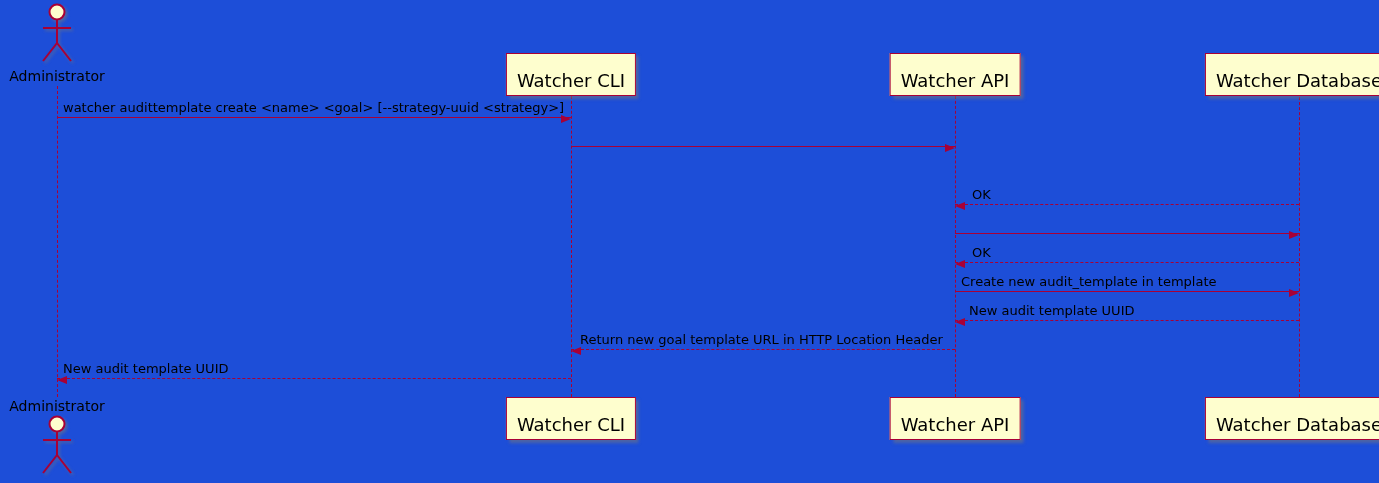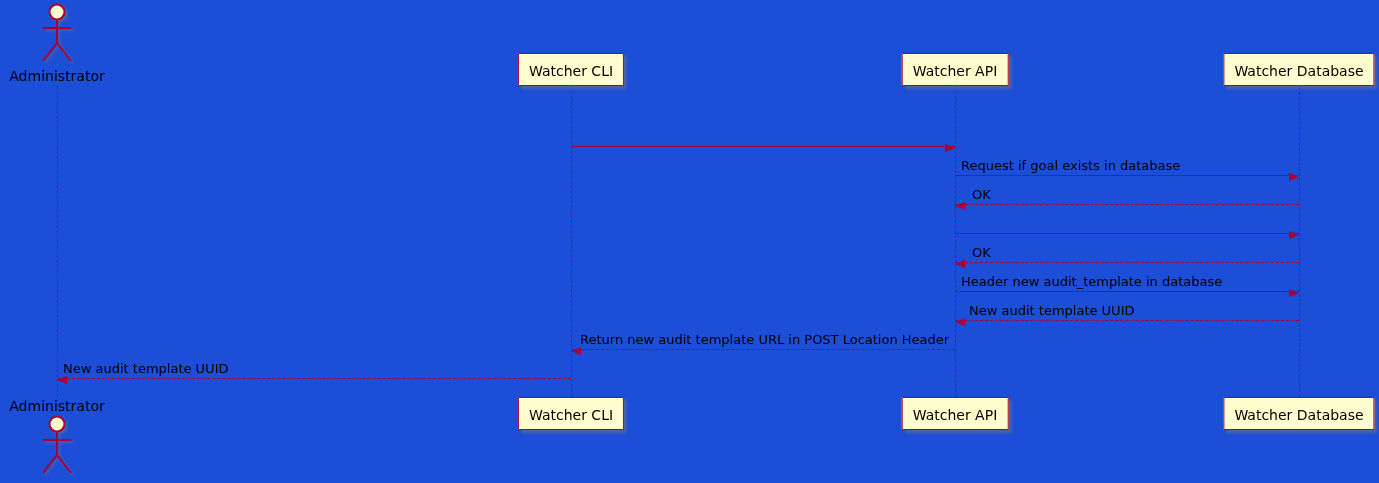--- a/index.html
+++ b/index.html
@@ -26,22 +26,22 @@
     position: absolute;
     width: 0;
     border-left: 1px dashed var(--line);
   }
   
   .pbox {
     position: absolute;
     transform: translateX(-50%);
     background: var(--fill);
     border: 1.5px solid var(--line);
-    padding: 8px 10px 5px 10px;
-    font-size: 14px;
+    padding: 18px 10px 5px 10px;
+    font-size: 18px;
     white-space: nowrap;
     box-shadow: 3px 3px 3px rgba(120,120,120,0.55);
     line-height: 18px;
   }
   
   .actor-label {
     position: absolute;
     width: 140px;
     text-align: center;
     font-size: 14px;
@@ -107,63 +107,63 @@
   </svg>
 
   <div class="pbox" style="left:571px;  top:53px">Watcher CLI</div>
   <div class="pbox" style="left:955px;  top:53px">Watcher API</div>
   <div class="pbox" style="left:1299px; top:53px">Watcher Database</div>
 
   <div class="pbox" style="left:571px;  top:397px">Watcher CLI</div>
   <div class="pbox" style="left:955px;  top:397px">Watcher API</div>
   <div class="pbox" style="left:1299px; top:397px">Watcher Database</div>
 
+  <div class="msg solid dir-right" style="left:57px; top:98px; width:514px">
+    <div class="msg-label">watcher audittemplate create &lt;name&gt; &lt;goal&gt; [--strategy-uuid &lt;strategy&gt;]</div>
+    <div class="msg-line"></div>
+    <div class="msg-head"></div>
+  </div>
 
   <div class="msg solid dir-right" style="left:571px; top:127px; width:384px">
     <div class="msg-line"></div>
     <div class="msg-head"></div>
   </div>
 
-  <div class="msg solid dir-right" style="left:955px; top:156px; width:344px">
-    <div class="msg-label">Request if goal exists in database</div>
-    <div class="msg-line"></div>
-    <div class="msg-head"></div>
-  </div>
 
   <div class="msg dashed dir-left" style="left:955px; top:185px; width:344px">
     <div class="msg-label" style="left:17px">OK</div>
     <div class="msg-line"></div>
     <div class="msg-head"></div>
   </div>
 
   <div class="msg solid dir-right" style="left:955px; top:214px; width:344px">
     <div class="msg-line"></div>
     <div class="msg-head"></div>
   </div>
 
   <div class="msg dashed dir-left" style="left:955px; top:243px; width:344px">
     <div class="msg-label" style="left:17px">OK</div>
     <div class="msg-line"></div>
     <div class="msg-head"></div>
   </div>
 
   <div class="msg solid dir-right" style="left:955px; top:272px; width:344px">
-    <div class="msg-label">Header new audit_template in database</div>
+    <div class="msg-label">Create new audit_template in template</div>
     <div class="msg-line"></div>
     <div class="msg-head"></div>
   </div>
 
   <div class="msg dashed dir-left" style="left:955px; top:301px; width:344px">
     <div class="msg-label" style="left:14px">New audit template UUID</div>
     <div class="msg-line"></div>
     <div class="msg-head"></div>
   </div>
 
   <div class="msg dashed dir-left" style="left:571px; top:330px; width:384px">
-    <div class="msg-label" style="left:9px">Return new audit template URL in POST Location Header</div>
+    <div class="msg-label" style="left:9px">Return new goal template URL in HTTP Location Header</div>
     <div class="msg-line"></div>
     <div class="msg-head"></div>
   </div>
 
   <div class="msg dashed dir-left" style="left:57px; top:359px; width:514px">
     <div class="msg-label">New audit template UUID</div>
     <div class="msg-line"></div>
     <div class="msg-head"></div>
   </div>
 

